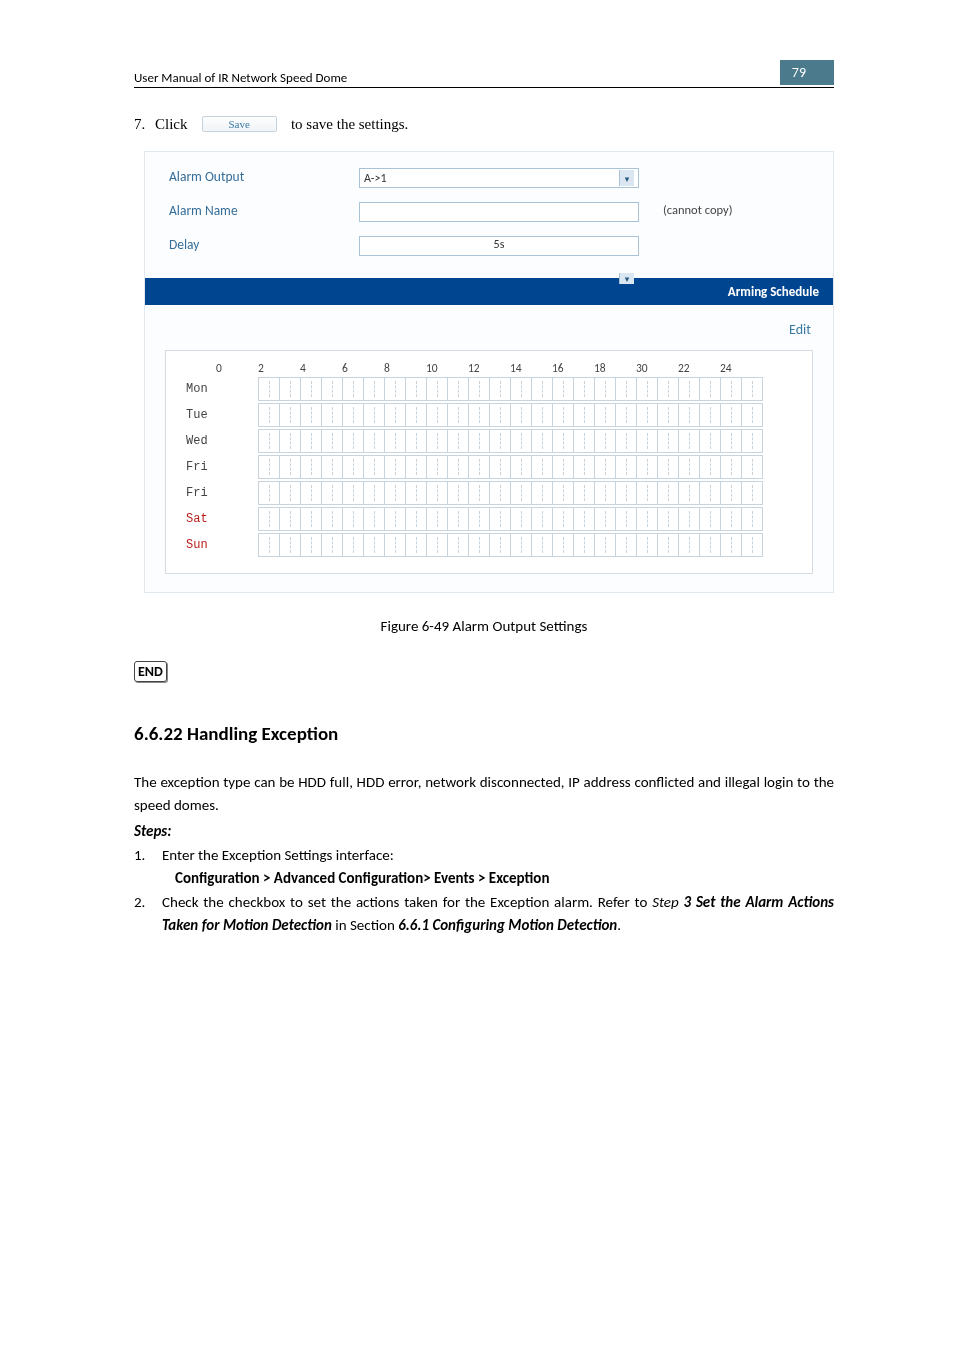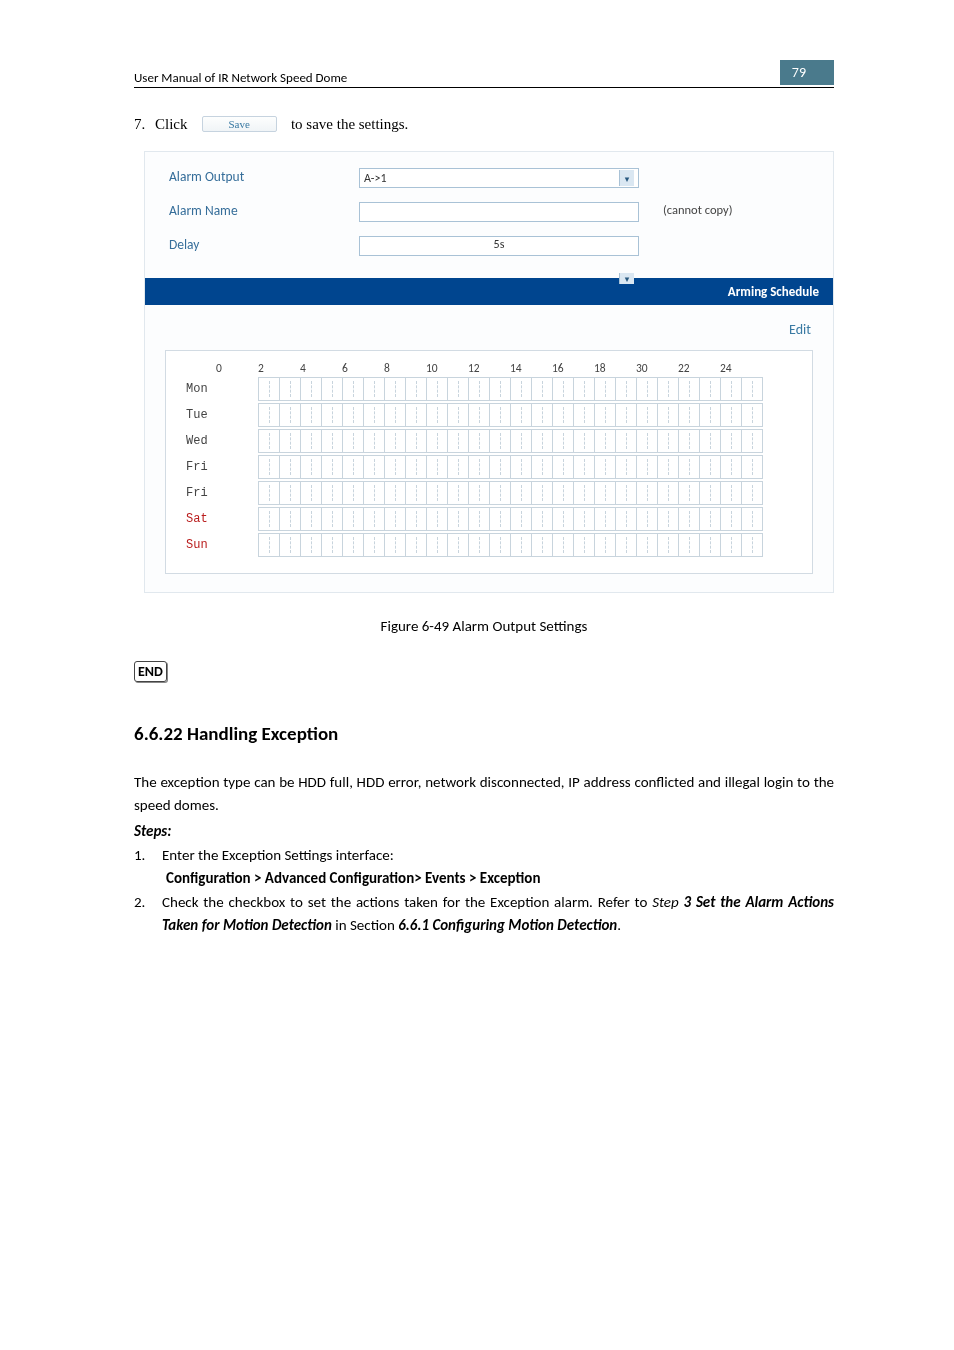--- a/index.html
+++ b/index.html
@@ -180,21 +180,21 @@
     display:flex;
     font-size:15px;
     text-align:justify;
     line-height:1.55;
     margin-bottom:2px;
   }
   .num-item .n { width:28px; flex-shrink:0; }
   .num-item .t { flex:1; }
   .bold { font-weight:bold; }
   .ital { font-style:italic; }
-  .indent-line { margin-left:32px; font-size:15px; margin-bottom:4px; }
+  .indent-line { margin-left:41px; font-size:15px; margin-bottom:4px; }
 </style>
 </head>
 <body>
 
 <div class="page">
 
   <div class="header-line">
     <span class="header-left">User Manual of IR Network Speed Dome</span>
     <span class="page-num">79</span>
   </div>

